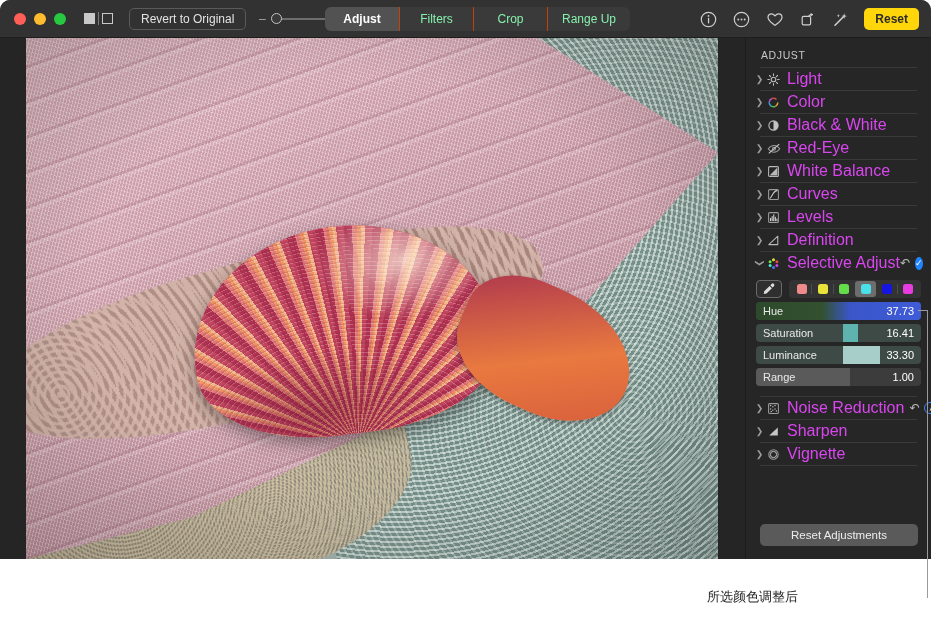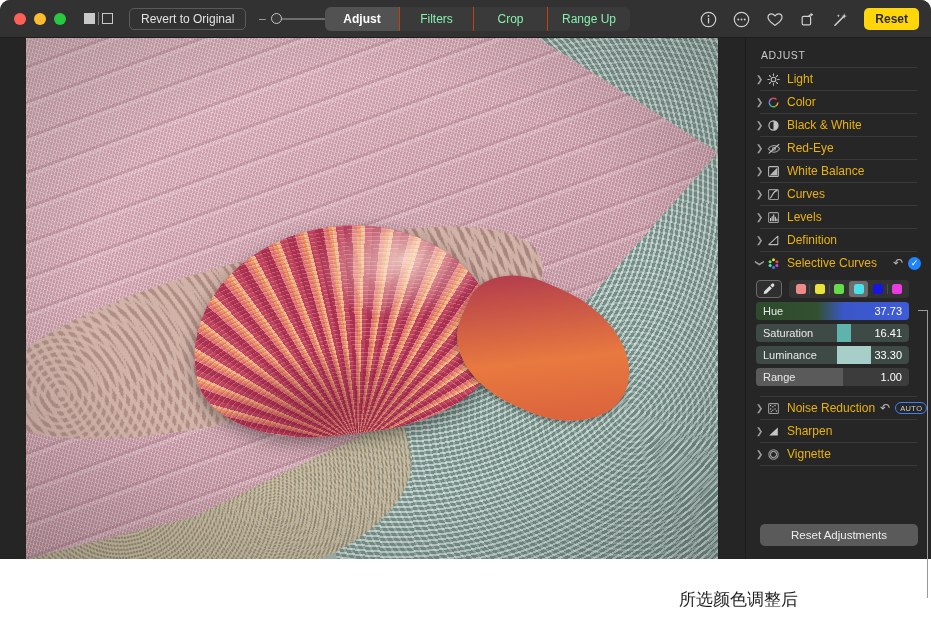--- a/index.html
+++ b/index.html
@@ -215,36 +215,36 @@
     display:flex; align-items:center; height: 22px;
     padding: 0 10px 0 8px; margin-top: 0;
   }
   .chev {
     width: 11px; color:#9b9b9b; font-size: 9px; text-align:center; flex: 0 0 11px;
   }
   .ricon {
     width: 17px; flex: 0 0 17px; display:flex; align-items:center; justify-content:center;
     color:#b8b8b8;
   }
-  .rlabel { color:#eab308; font-size: 12px; margin-left: 5px; white-space: nowrap; }
+  .rlabel { color:#d946ef; font-size: 16px; margin-left: 5px; white-space: nowrap; }
   .spacer { flex: 1 1 auto; }
   .sep { height: 1px; background: #3a3a3a; margin: 0 14px; }
 
   .reset-arrow { color:#b9b9b9; font-size: 12px; margin-right: 5px; }
   .auto-badge {
     border: 1px solid #3b82f6; border-radius: 7px; color:#cfcfcf;
     font-size: 7.5px; letter-spacing:.4px; padding: 1px 4px 0; margin-right: 6px;
   }
   .toggle-on {
     width: 13px; height: 13px; border-radius:50%; background:#1f84ff;
     color:#fff; font-size: 9px; display:flex; align-items:center; justify-content:center;
   }
 
   
-  .sc-body { padding: 6px 22px 4px 10px; }
+  .sc-body { padding: 6px 10px 4px 10px; }
   .sw-row { display:flex; align-items:center; gap: 7px; }
   .eyedrop {
     width: 26px; height: 18px; border:1px solid #6a6a6a; border-radius:4px;
     background:#2f2f2f; display:flex; align-items:center; justify-content:center;
   }
   .sw-group {
     flex:1; display:flex; align-items:center; height: 18px;
     background:#333333; border-radius: 4px; padding: 0 2px;
   }
   .sw-cell {
@@ -279,21 +279,21 @@
   }
 
   
   .callout {
     position:absolute; left: 918px; top: 310px; width: 10px; height: 288px;
     border-top: 1.5px solid #9a9a9a;
     border-right: 1.5px solid #9a9a9a;
   }
   .caption {
     position:absolute; right: 14px; top: 588px;
-    font-size: 17px; color: #1c1c1c;
+    font-size: 13px; color: #1c1c1c;
     font-family: "DejaVu Sans", sans-serif;
     white-space: nowrap;
   }
 </style>
 </head>
 <body>
 
 <div id="root">
 
   <div class="window">
@@ -502,21 +502,21 @@
         <div class="ricon">
           <svg width="13" height="13" viewBox="0 0 13 13">
               <circle cx="6.5" cy="2.7" r="1.5" fill="#e8e03a"></circle>
               <circle cx="9.9" cy="4.8" r="1.5" fill="#e84a4a"></circle>
               <circle cx="9.9" cy="8.6" r="1.5" fill="#c44ae8"></circle>
               <circle cx="6.5" cy="10.6" r="1.5" fill="#4a7ae8"></circle>
               <circle cx="3.1" cy="8.6" r="1.5" fill="#4ae8d0"></circle>
               <circle cx="3.1" cy="4.8" r="1.5" fill="#6ae84a"></circle>
             </svg>
         </div>
-        <div class="rlabel">Selective Curves</div>
+        <div class="rlabel">Selective Adjust</div>
         <div class="spacer"></div>
         <div class="reset-arrow">↶</div>
         <div class="toggle-on">✓</div>
       </div>
 
       <div class="sc-body">
         <div class="sw-row">
           <div class="eyedrop">
             <svg width="14" height="14" viewBox="0 0 14 14">
                 <path d="M9.6 1.9a1.6 1.6 0 0 1 2.3 2.3L10.6 5.5 8.3 3.2zM7.6 3.9l2.3 2.3-5.4 5.4-2.8.5.5-2.8z" fill="#dedede"></path>

